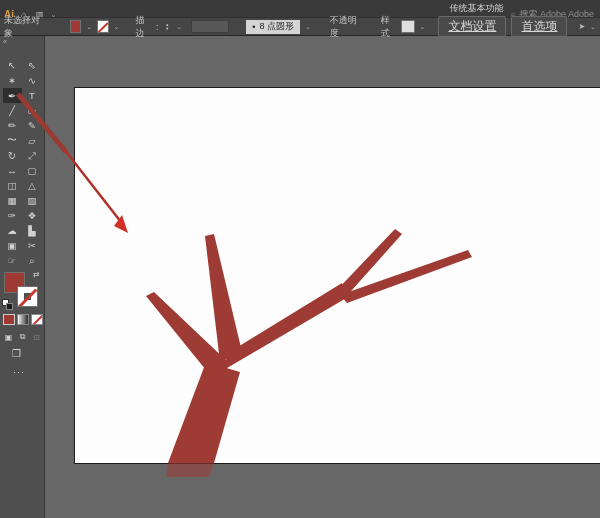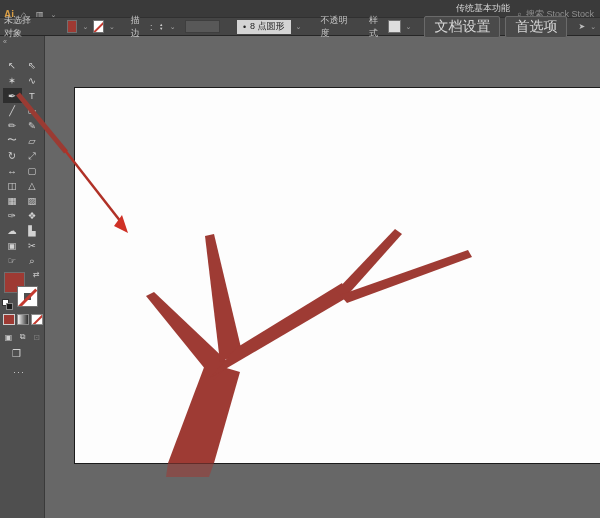--- a/index.html
+++ b/index.html
@@ -27,21 +27,21 @@
   .swatch.none { background:#fff; overflow:hidden; }
   .diag { position:absolute; left:-3px; right:-3px; top:50%; height:2px;
           background:#c43a30; transform:rotate(-45deg); }
   .stepper { width:9px; height:12px; display:flex; flex-direction:column; align-items:center;
              justify-content:center; font-size:4px; color:#cfcfcf; line-height:4px; }
   .empty-dd { width:44px; height:13px; background:#585858; border:1px solid #3e3e3e; }
   .brush-dd { background:#d4d4d4; color:#222; height:14px; padding:0 6px; display:flex;
               align-items:center; gap:4px; white-space:nowrap; }
   .style-swatch { width:15px; height:13px; background:#dedede; border:1px solid #707070; }
   .cbtn { background:#4a4a4a; border:1px solid #6a6a6a; border-radius:2px; color:#d6d6d6;
-          font-size:14px; padding:1px 9px; white-space:nowrap; }
+          font-size:12px; padding:1px 9px; white-space:nowrap;text-decoration:underline; }
 
   
   .tabbar { top:36px; left:45px; width:555px; height:20px; background:#2f2f2f;
             display:flex; align-items:flex-end; z-index:5; }
   .tab { margin-left:3px; height:20px; background:#4f4f4f; color:#c9c9c9; font-size:9px;
          display:flex; align-items:center; gap:7px; padding:0 8px; white-space:nowrap; }
   .tab .close { color:#9f9f9f; font-size:9px; }
 
   
   .toolbar { position:absolute; left:0; top:36px; width:45px; height:482px;
@@ -90,21 +90,21 @@
   <span class="home-icon">⌂</span>
   <span class="mini-icon">▥</span>
   <span class="chev">⌄</span>
   <span class="spacer"></span>
   <span class="workspace">
     <span>传统基本功能</span>
     <span class="chev">⌄</span>
   </span>
   <span class="search">
     <span>⌕</span>
-    <span>搜索 Stock Stock</span>
+    <span>搜索 Adobe Adobe</span>
   </span>
 </div>
 
 <div class="bar controlbar">
   <span style="margin-right:22px;">未选择对象</span>
   <span class="swatch" style="background:#9e3a33;"></span>
   <span class="chev">⌄</span>
   <span class="swatch none">
       <span class="diag"></span>
     </span>

